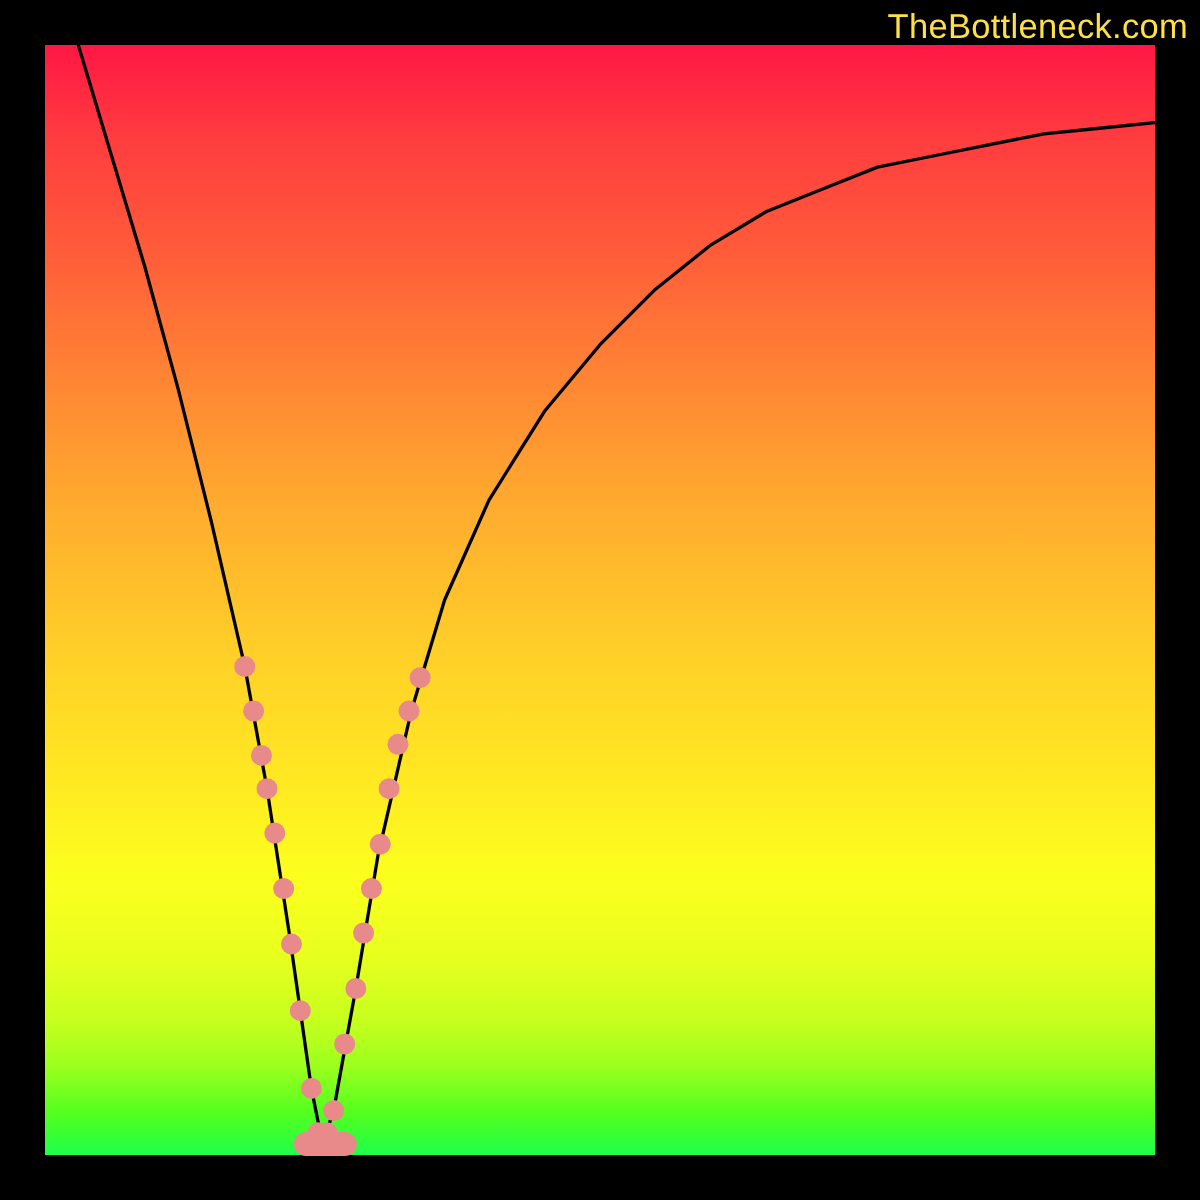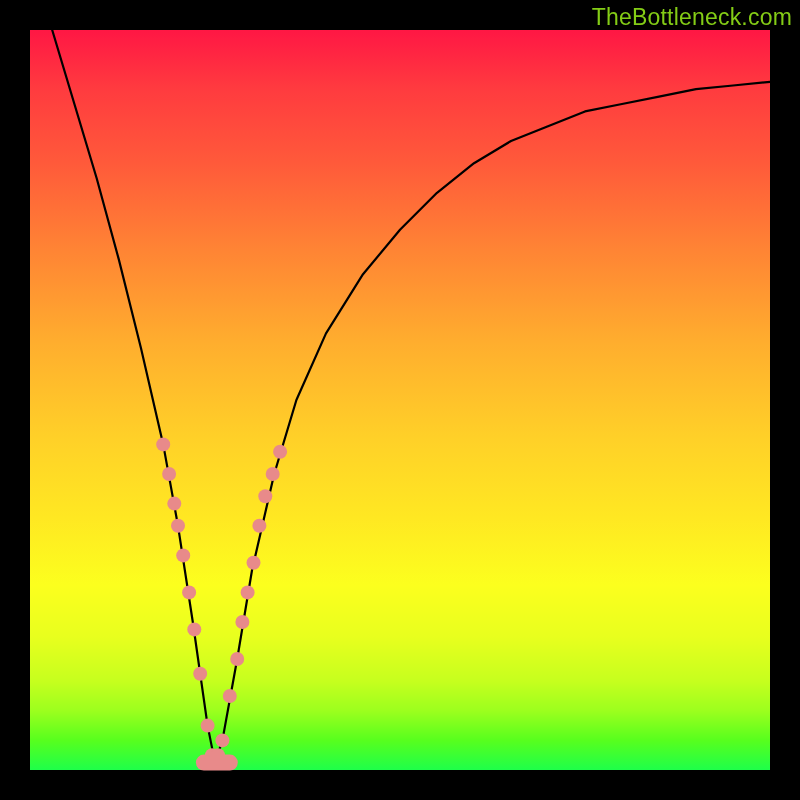--- a/index.html
+++ b/index.html
@@ -40,21 +40,21 @@
       #c6ff1e 88%,
       #9cff1e 92%,
       #57ff1e 96%,
       #1eff4a 100%
     );
   }
   .watermark {
     position: absolute;
     top: 4px;
     right: 8px;
-    color: #84cc16;
+    color: #fde047;
     font-size: 23px;
     font-weight: 500;
     letter-spacing: 0.2px;
     margin-left: 29px;
   }
   svg.curve {
     position: absolute;
     top: 30px;
     left: 30px;
     width: 740px;

